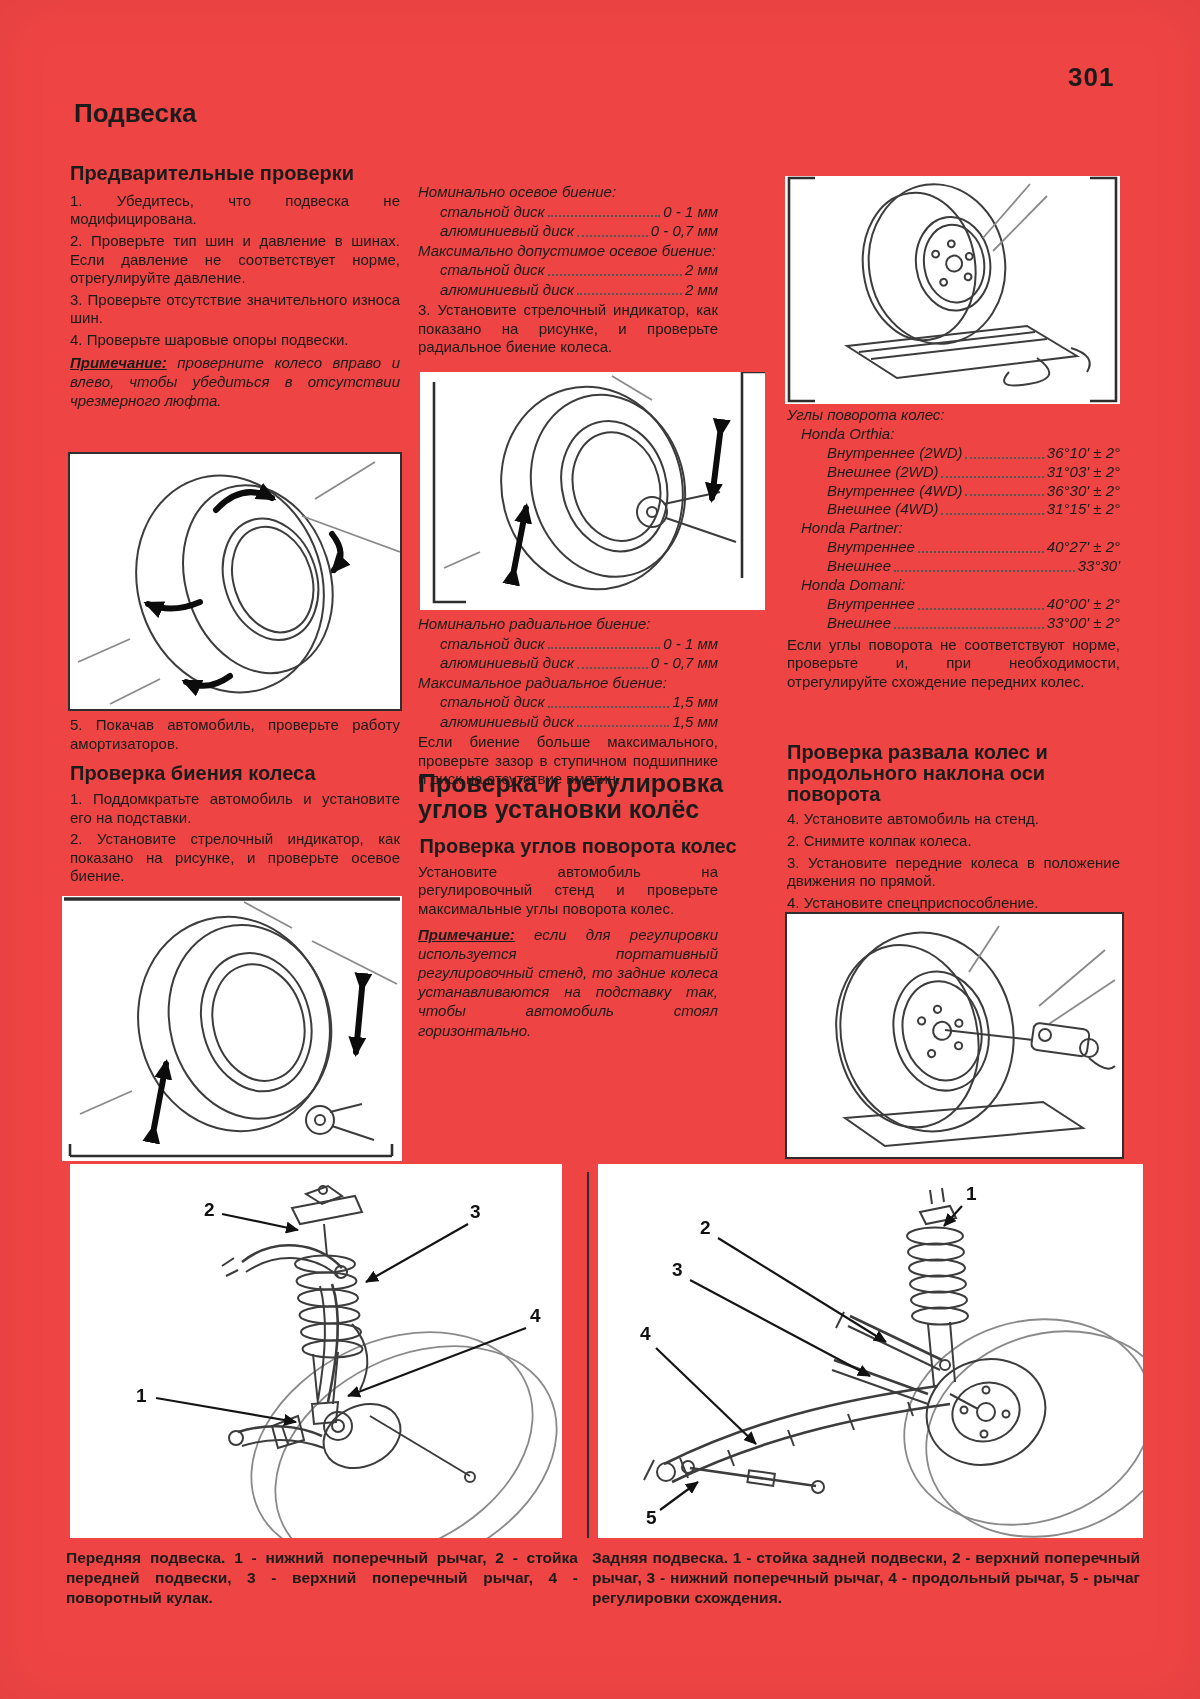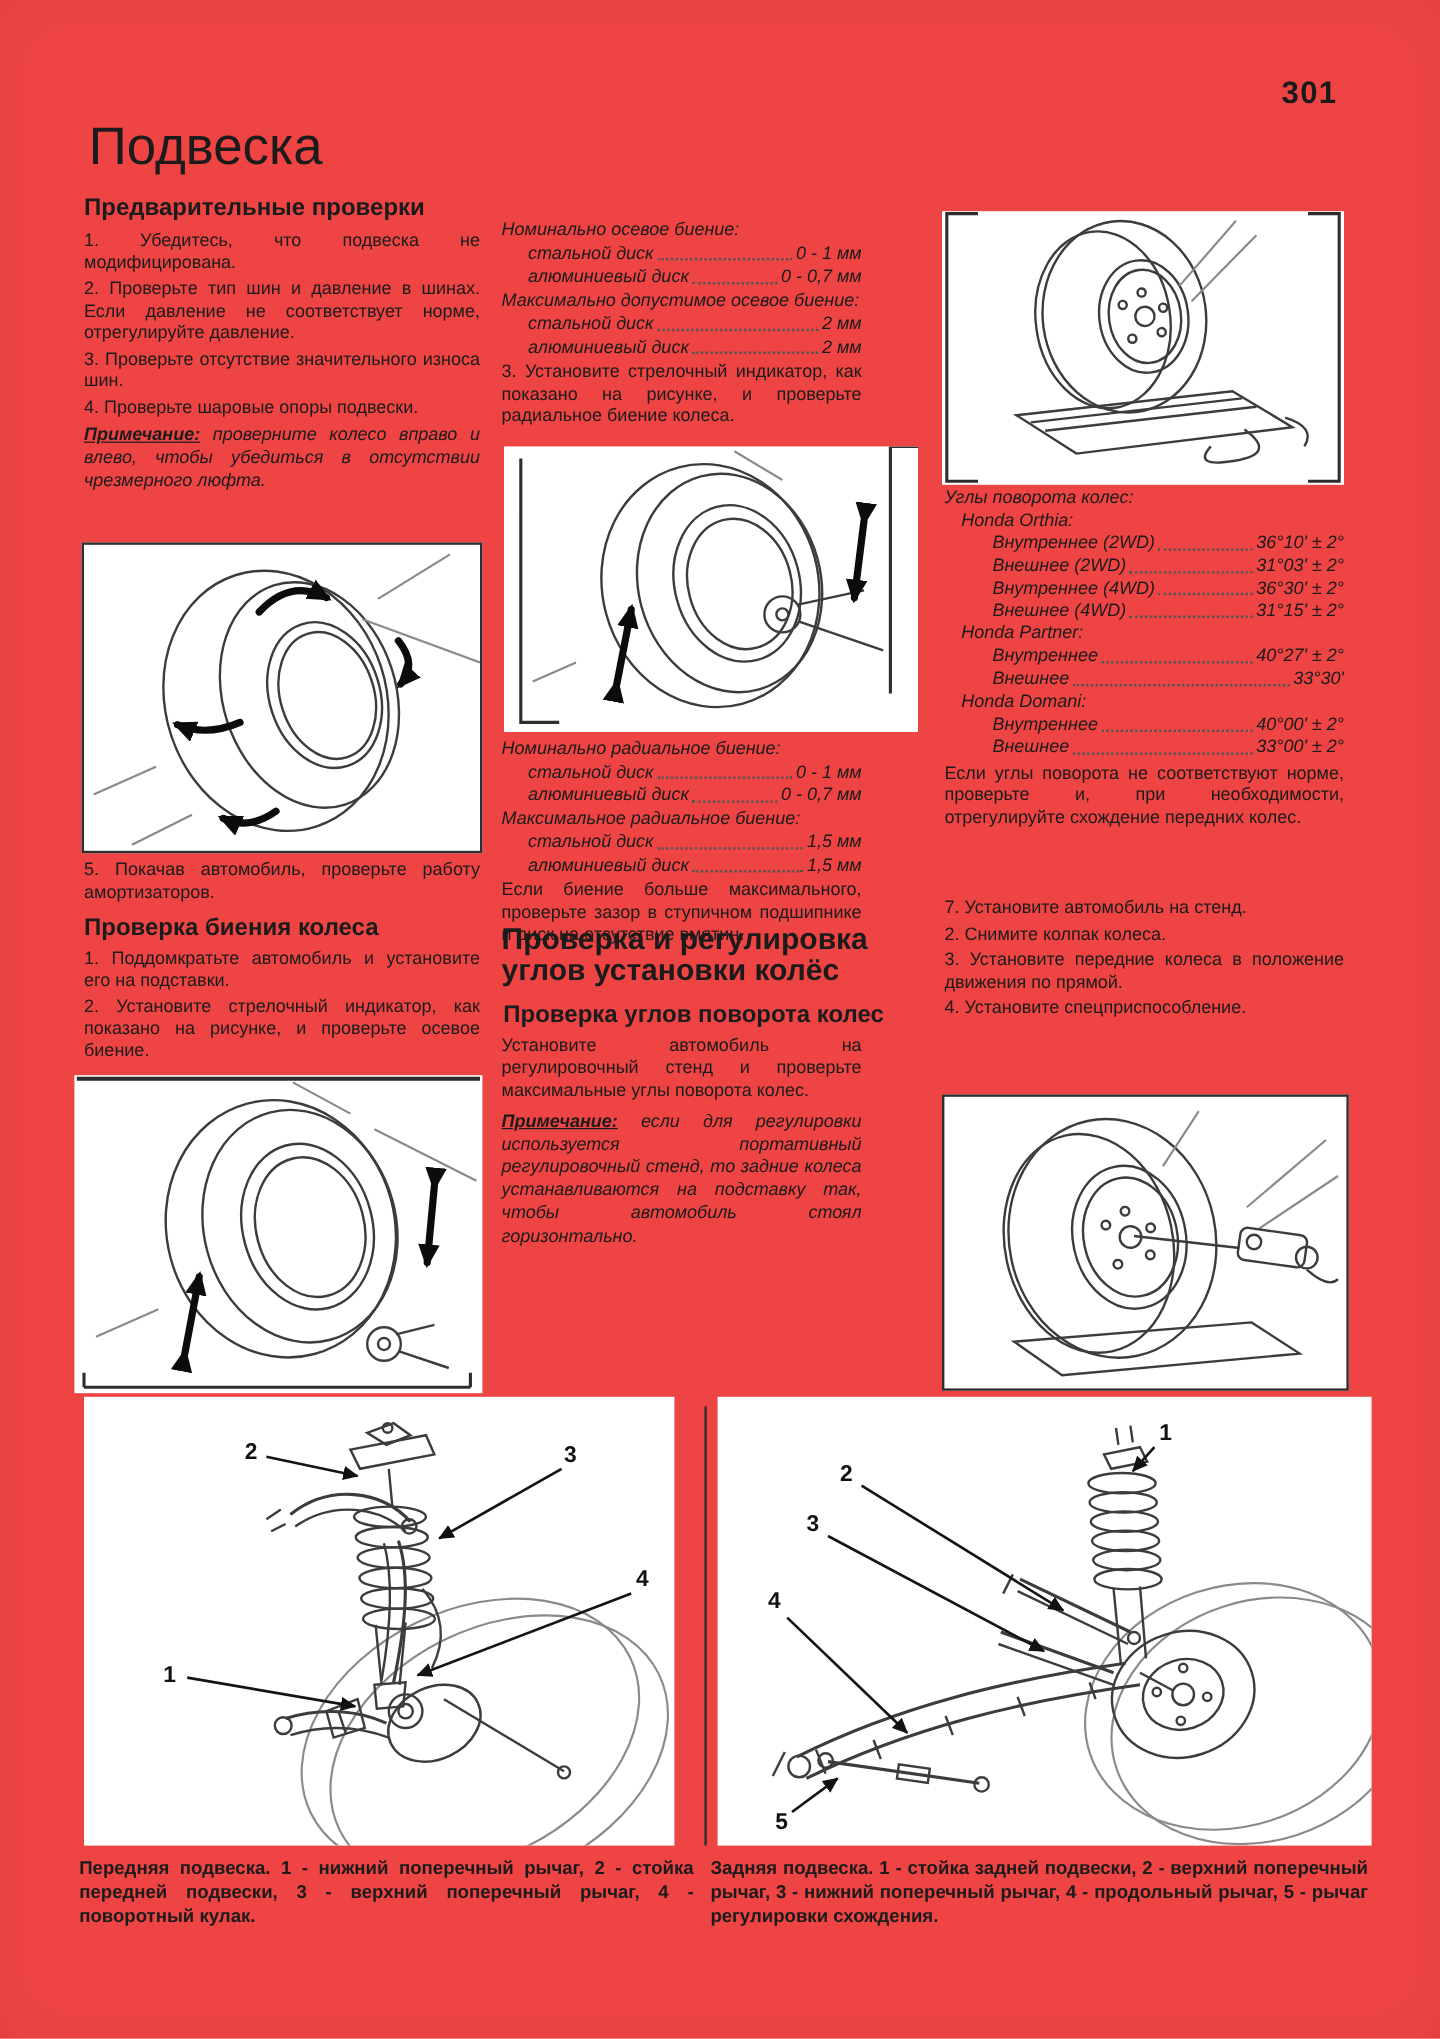--- a/index.html
+++ b/index.html
@@ -1,21 +1,21 @@
 <!DOCTYPE html>
 <html><head>
 <meta charset="utf-8">
 <style>
   html,body{margin:0;padding:0;background:#f4f4f2;}
   .page{position:relative;width:1200px;height:1699px;background:#ef4444;overflow:hidden;
         font-family:"Liberation Sans",sans-serif;color:#1b1b1b;
         box-shadow:inset 0 0 60px rgba(0,0,0,0.05);}
   .abs{position:absolute;}
   .pgnum{font-size:26px;font-weight:bold;letter-spacing:1px;}
-  .title{font-size:44px;font-weight:normal;letter-spacing:0;}
+  .title{font-size:26px;font-weight:bold;letter-spacing:0;}
   .h-sec{font-size:20px;font-weight:bold;line-height:1.04;margin:0;}
   .h-sec.mid{font-size:25px;}
   .body-p{font-size:15px;line-height:1.24;text-align:justify;margin:0 0 3px 0;}
   .note-p{font-size:15px;line-height:1.28;text-align:justify;font-style:italic;margin:0;}
   .note-lab{font-style:italic;font-weight:bold;text-decoration:underline;}
   .spec{font-style:italic;font-size:15px;line-height:1.3;}
   .spec-title{margin:0;}
   .spec-row{display:flex;align-items:flex-end;padding-left:22px;}
   .spec-row.deep{padding-left:40px;}
   .spec-row .lab{white-space:nowrap;}
@@ -251,22 +251,23 @@
       </div>
     <div class="spec-row deep">
         <span class="lab">Внешнее</span>
         <span class="dots"></span>
         <span class="val">33°00' ± 2°</span>
       </div>
     <p class="body-p" style="font-style:normal;margin-top:3px;">Если углы поворота не соответствуют норме, проверьте и, при необходимости, отрегулируйте схождение передних колес.</p>
   </div>
 
   <div class="abs" style="left:787px;top:742px;width:333px;">
+    <h2 class="h-sec">Проверка развала колес и продольного наклона оси поворота</h2>
     <div style="margin-top:6px;">
-      <p class="body-p">7. Установите автомобиль на стенд.</p>
+      <p class="body-p">4. Установите автомобиль на стенд.</p>
       <p class="body-p">2. Снимите колпак колеса.</p>
       <p class="body-p">3. Установите передние колеса в положение движения по прямой.</p>
       <p class="body-p">4. Установите спецприспособление.</p>
     </div>
   </div>
 
   <div class="abs fig boxed" style="left:785px;top:912px;width:335px;height:243px;">
     <svg width="331" height="239" viewBox="0 0 331 239">
       <g transform="translate(140,118) rotate(-12)" class="ink">
         <ellipse rx="86" ry="100"></ellipse>

